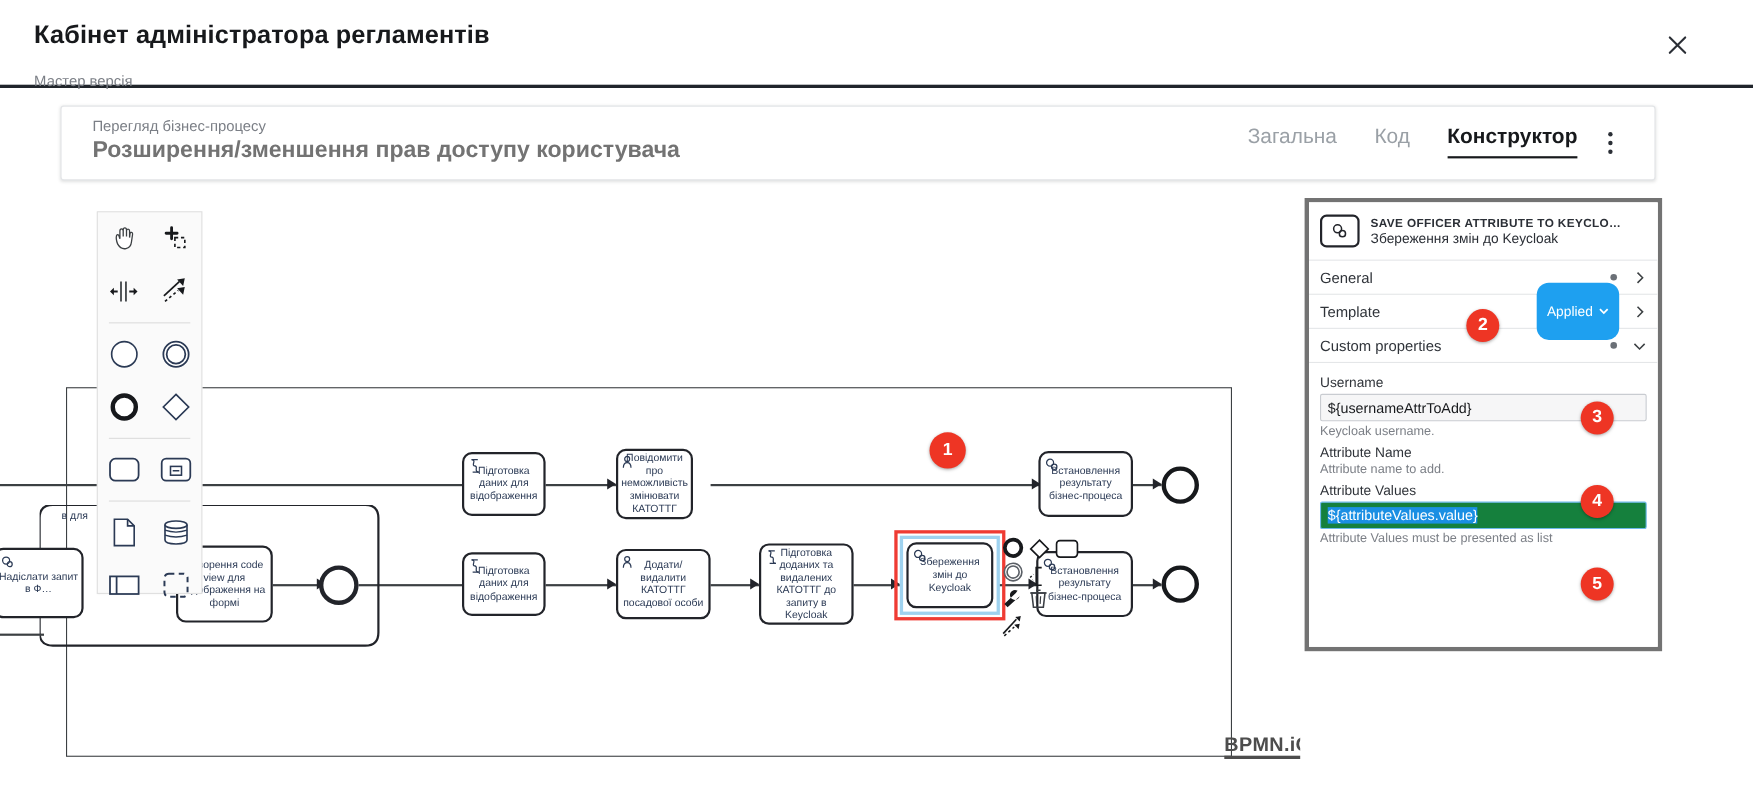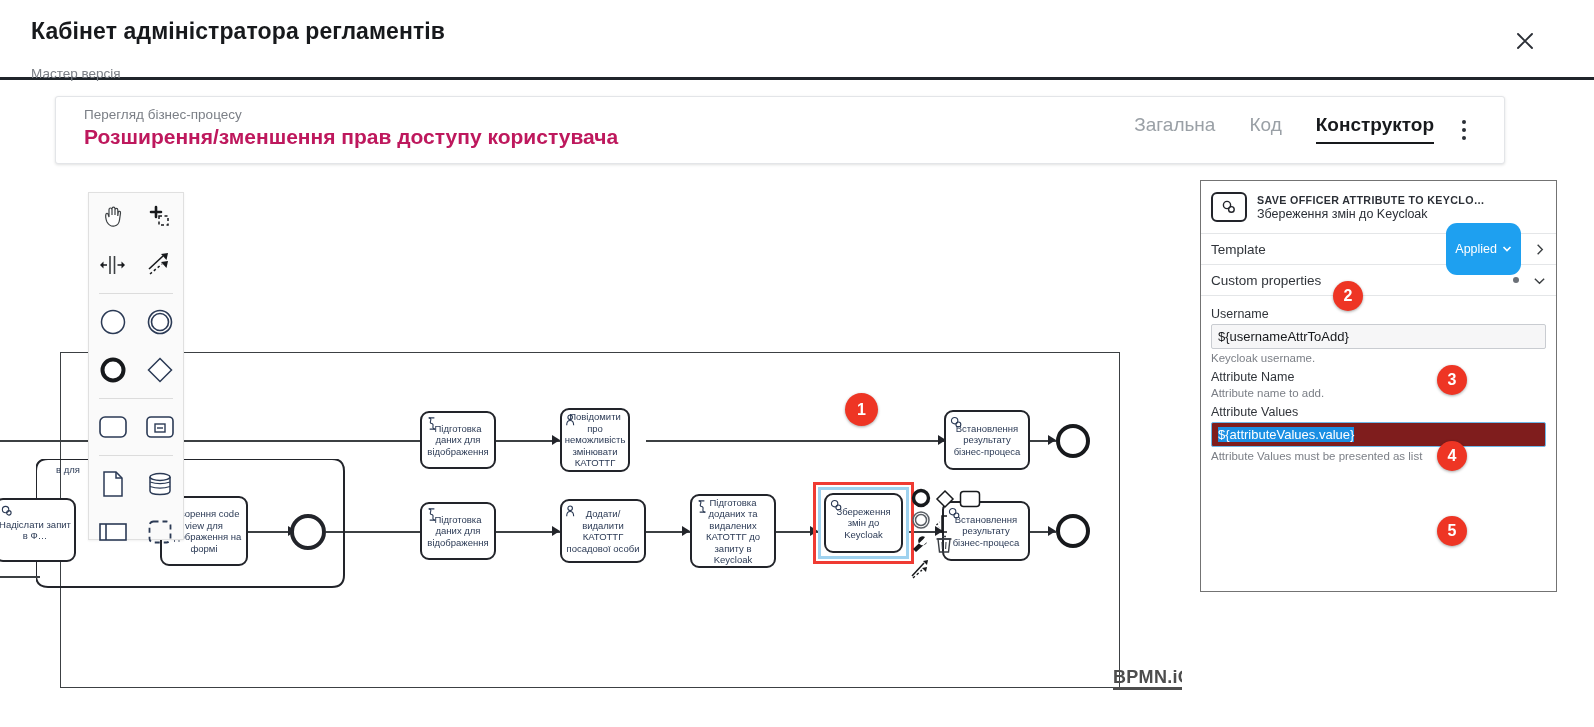--- a/index.html
+++ b/index.html
@@ -34,21 +34,21 @@
   
   .card{
     position:absolute;left:55px;top:96px;width:1450px;height:68px;
     background:#fff;border:1px solid #e3e5e8;border-radius:3px;
     box-shadow:0 1px 3px rgba(16,20,26,.13);box-sizing:border-box;
   }
   .bc-small{
     position:absolute;left:28px;top:10px;font-size:13.5px;color:#7b7f86;white-space:nowrap;
   }
   .bc-title{
-    position:absolute;left:28px;top:28px;font-size:21px;font-weight:700;color:#be185d;white-space:nowrap;
+    position:absolute;left:28px;top:28px;font-size:21px;font-weight:700;color:#737373;white-space:nowrap;
   }
   .tabs{
     position:absolute;right:70px;top:17px;display:flex;align-items:flex-start;gap:34px;
   }
   .tab{
     font-size:19px;color:#9aa0a6;white-space:nowrap;cursor:pointer;padding-bottom:6px;
     position:relative;
   }
   .tab.active{color:#17191c;font-weight:700;}
   .tab.active:after{
@@ -106,22 +106,22 @@
     height:48px;display:flex;align-items:center;justify-content:center;cursor:pointer;
   }
   .pal-sep{grid-column:1/3;height:1px;background:#dcdcdc;margin:4px 10px;}
 
   
   .ctxpad{position:absolute;left:905px;top:310px;width:62px;height:100px;z-index:35;}
   .ctx-i{position:absolute;cursor:pointer;}
 
   
   .props{
-    position:absolute;left:1186px;top:180px;width:357px;height:412px;
-    border:1px solid #737373;background:#fff;box-sizing:border-box;z-index:30;margin-left:14px;
+    position:absolute;left:1186px;top:180px;width:325px;height:412px;
+    border:4px solid #737373;background:#fff;box-sizing:border-box;z-index:30;
   }
   .props-inner{position:absolute;inset:0;background:#fff;overflow:hidden;}
   .p-head{
     height:53px;border-bottom:1px solid #e4e6e8;display:flex;align-items:center;
     padding:0 10px;box-sizing:border-box;gap:10px;background:#fff;
   }
   .p-head-ico{
     width:32px;height:26px;border:2px solid #22242a;border-radius:6px;flex:0 0 auto;
     display:flex;align-items:center;justify-content:center;
   }
@@ -143,21 +143,21 @@
     display:flex;align-items:center;gap:5px;font-size:12.5px;margin-right:12px;cursor:pointer;
   }
   .p-body{padding:7px 10px 0 10px;}
   .f-label{font-size:12.5px;color:#30343a;margin:4px 0 3px;}
   .f-input{
     height:25px;border:1px solid #c9ccd1;background:#f6f6f7;border-radius:2px;
     box-sizing:border-box;display:flex;align-items:center;padding:0 6px;
     font-size:13px;color:#17191c;
   }
   .f-input.sel{
-    background:#7f1d1d;border:1px solid #6db9ea;
+    background:#15803d;border:1px solid #6db9ea;
   }
   .f-input.sel span{background:#1a8fe3;color:#fff;}
   .f-help{font-size:11.5px;color:#7b7f86;margin:3px 0 6px;}
 
   
   .bub{
     position:absolute;border-radius:50%;background:#ee3524;color:#fff;
     display:flex;align-items:center;justify-content:center;
     font-size:16px;font-weight:700;box-shadow:0 1px 3px rgba(0,0,0,.35);z-index:60;
   }
@@ -470,20 +470,27 @@
         <circle cx="7" cy="7" r="3.6" fill="none" stroke="#22242a" stroke-width="1.4"></circle>
         <circle cx="11.4" cy="11.4" r="2.8" fill="none" stroke="#22242a" stroke-width="1.4"></circle>
       </svg>
     </div>
     <div class="p-head-txt">
       <div class="p-title">SAVE OFFICER ATTRIBUTE TO KEYCLO…</div>
       <div class="p-sub">Збереження змін до Keycloak</div>
     </div>
   </div>
 
+  <div class="p-group">
+    <div class="gname">General</div>
+    <div class="p-dot"></div>
+    <svg class="chev" viewBox="0 0 14 14">
+      <path d="M5 2 L10 7 L5 12" fill="none" stroke="#3c4043" stroke-width="1.5"></path>
+    </svg>
+  </div>
 
   <div class="p-group">
     <div class="gname">Template</div>
     <div class="badge">
       <span>Applied</span>
       <svg width="10" height="10" viewBox="0 0 10 10">
         <path d="M1.5 3 L5 6.6 L8.5 3" fill="none" stroke="#fff" stroke-width="1.6"></path>
       </svg>
     </div>
     <svg class="chev" viewBox="0 0 14 14">

